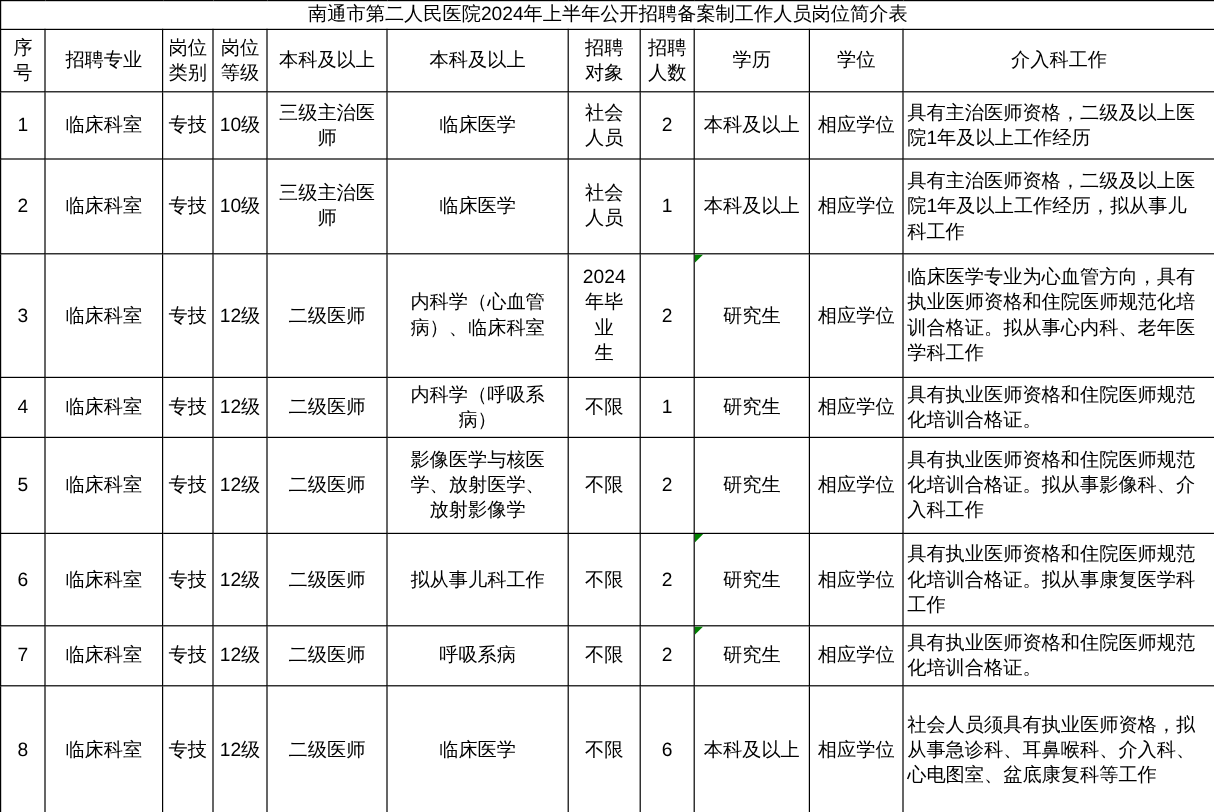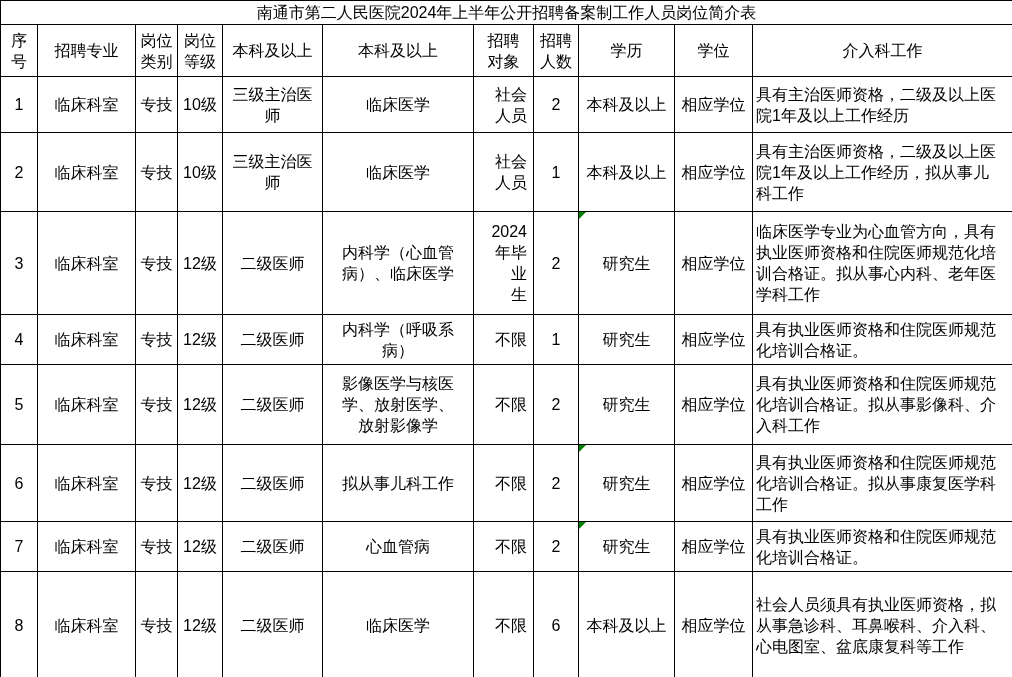--- a/index.html
+++ b/index.html
@@ -44,21 +44,21 @@
   tbody tr:nth-child(7){height:50px;}
   tbody tr:nth-child(8){height:107px;}
   .title-cell{
     height:23px;
     line-height:22px;
     padding:0;
     white-space:nowrap;
   }
   
   td:nth-child(6){padding:0 17px;}           
-  td:nth-child(7){padding:0 6px;text-align:right;}           
+  td:nth-child(7){padding:0 6px;}           
   td:nth-child(11){                          
     text-align:left;
     padding:1px 12px 1px 3px;
   }
   .err-marker{
     position:absolute;
     top:0;
     left:0;
     width:0;
     height:0;
@@ -134,21 +134,21 @@
         <td><span>本科及以上</span></td>
         <td><span>相应学位</span></td>
         <td><span>具有主治医师资格，二级及以上医院1年及以上工作经历，拟从事儿科工作</span></td>
       </tr>
       <tr>
         <td><span>3</span></td>
         <td><span>临床科室</span></td>
         <td><span>专技</span></td>
         <td><span>12级</span></td>
         <td><span>二级医师</span></td>
-        <td><span>内科学（心血管病）、临床医学</span></td>
+        <td><span>内科学（心血管病）、临床科室</span></td>
         <td><span>2024
 年毕业
 生</span></td>
         <td><span>2</span></td>
         <td><span>研究生</span><span class="err-marker"></span></td>
         <td><span>相应学位</span></td>
         <td><span>临床医学专业为心血管方向，具有执业医师资格和住院医师规范化培训合格证。拟从事心内科、老年医学科工作</span></td>
       </tr>
       <tr>
         <td><span>4</span></td>
@@ -188,21 +188,21 @@
         <td><span>研究生</span><span class="err-marker"></span></td>
         <td><span>相应学位</span></td>
         <td><span>具有执业医师资格和住院医师规范化培训合格证。拟从事康复医学科工作</span></td>
       </tr>
       <tr>
         <td><span>7</span></td>
         <td><span>临床科室</span></td>
         <td><span>专技</span></td>
         <td><span>12级</span></td>
         <td><span>二级医师</span></td>
-        <td><span>心血管病</span></td>
+        <td><span>呼吸系病</span></td>
         <td><span>不限</span></td>
         <td><span>2</span></td>
         <td><span>研究生</span><span class="err-marker"></span></td>
         <td><span>相应学位</span></td>
         <td><span>具有执业医师资格和住院医师规范化培训合格证。</span></td>
       </tr>
       <tr>
         <td><span>8</span></td>
         <td><span>临床科室</span></td>
         <td><span>专技</span></td>

